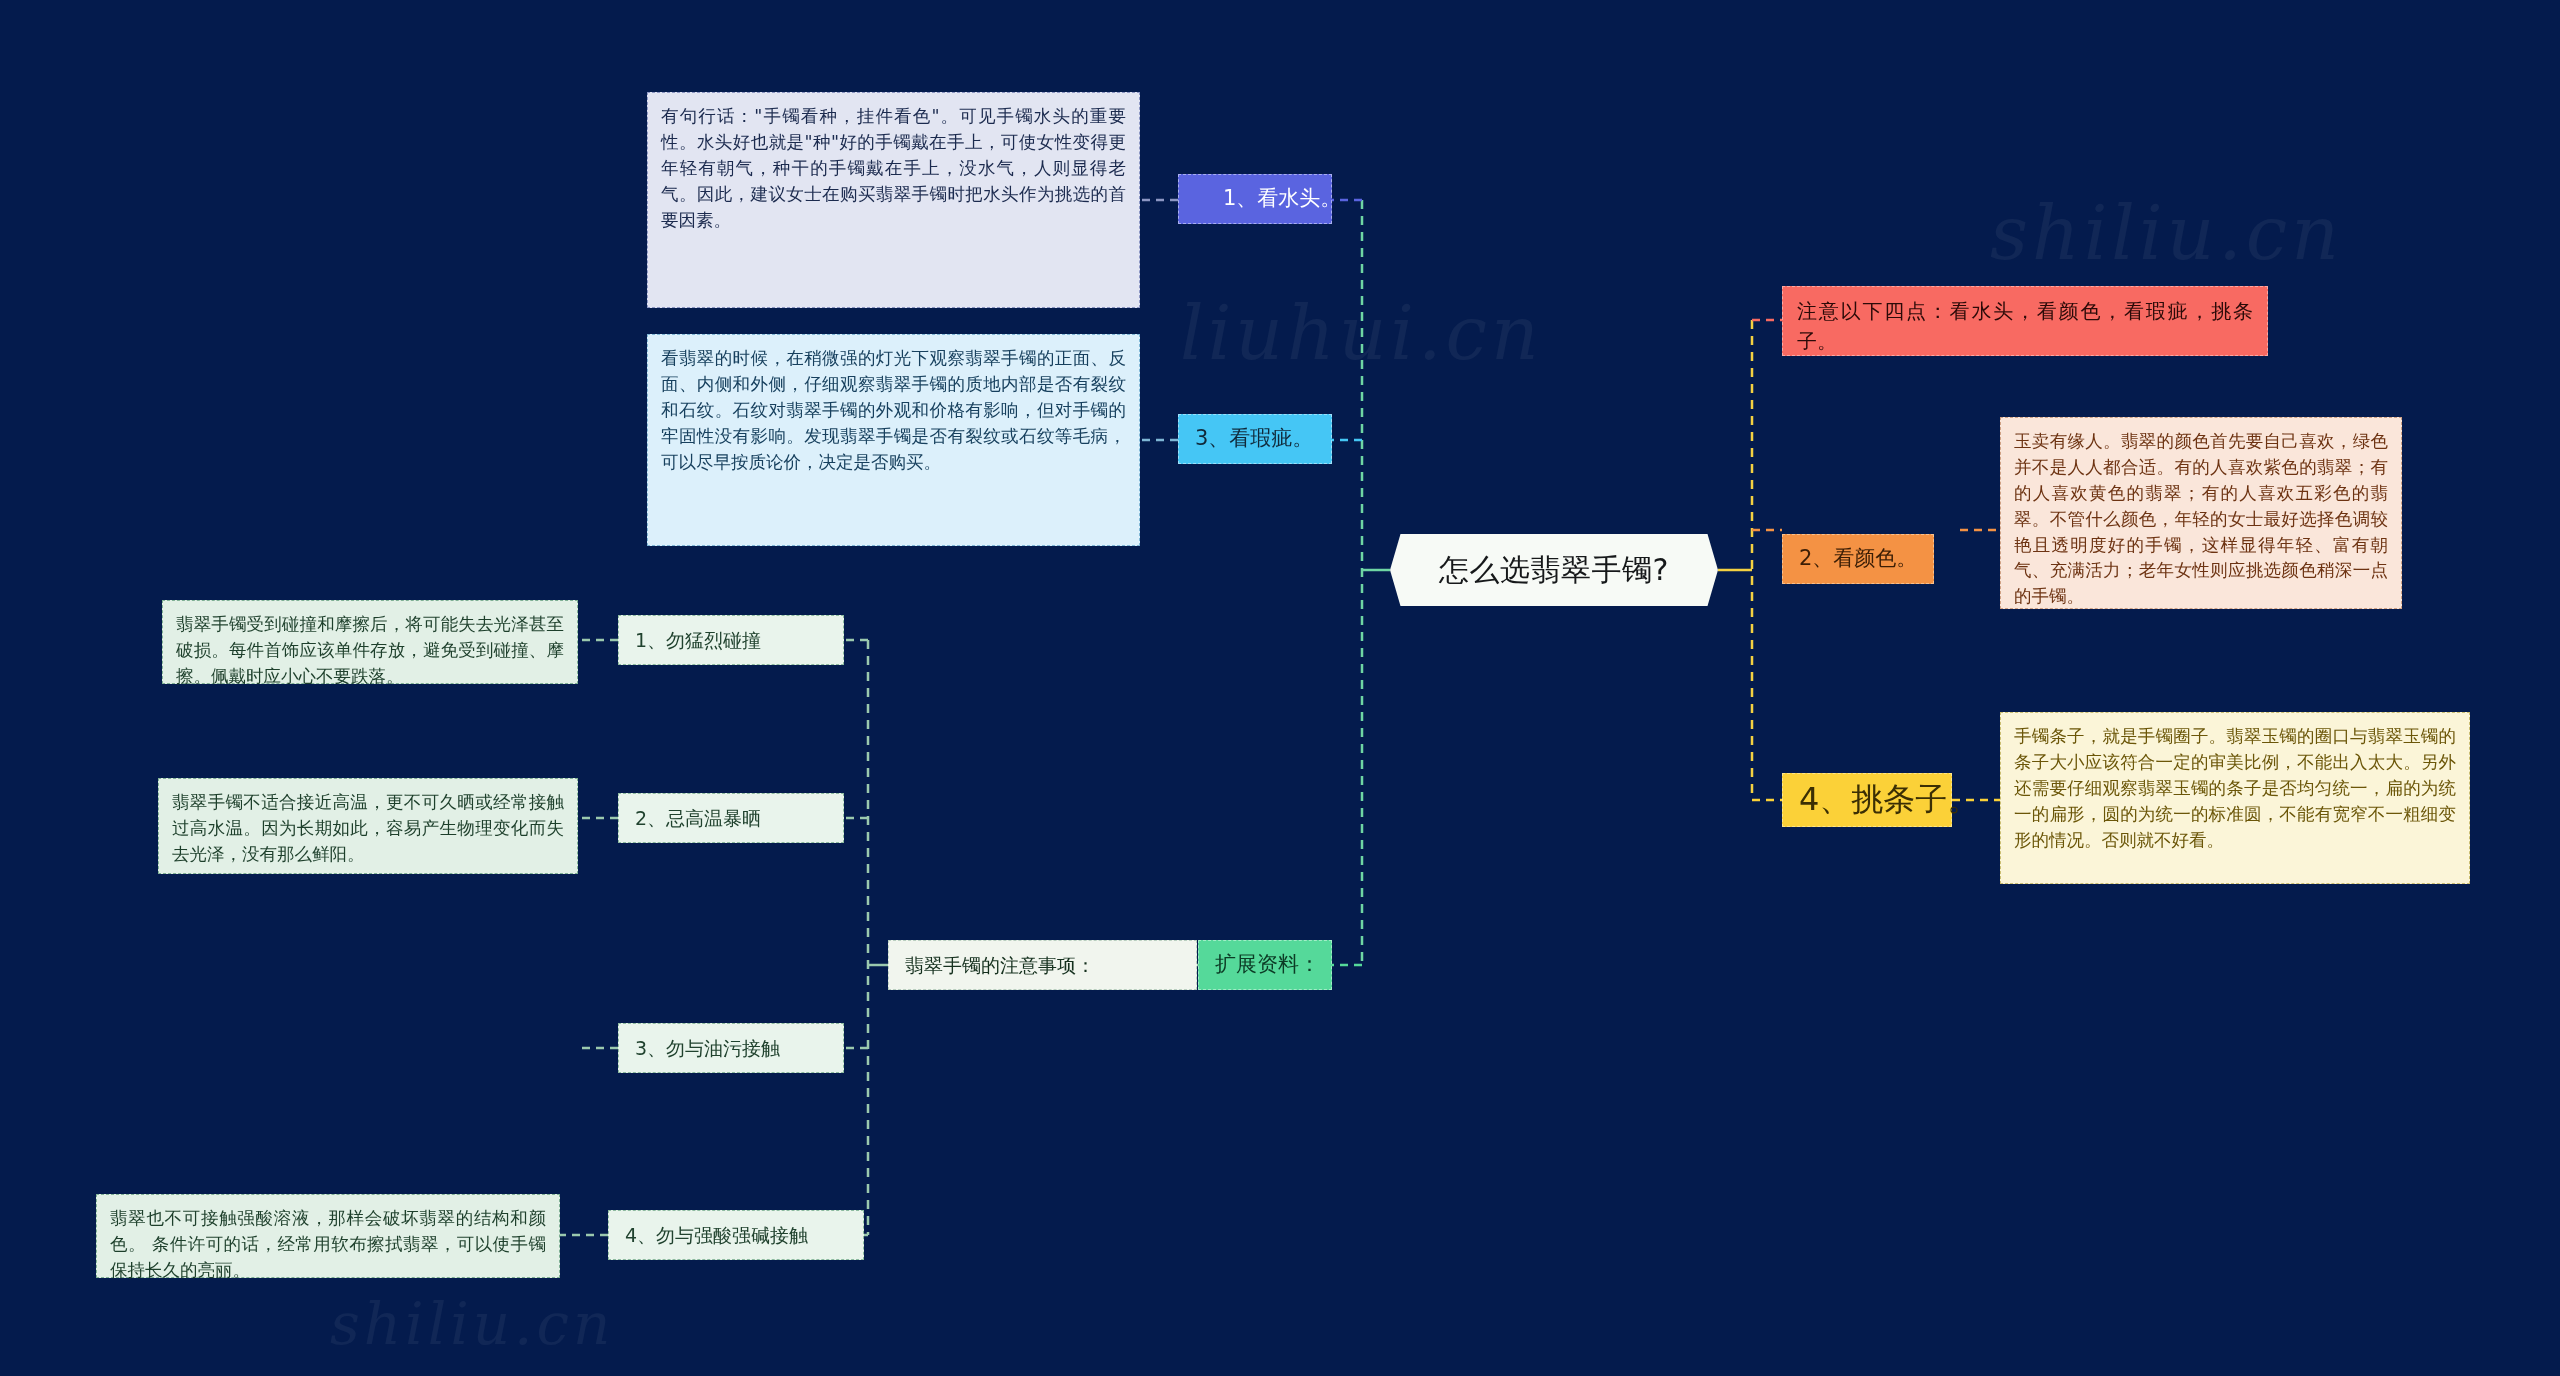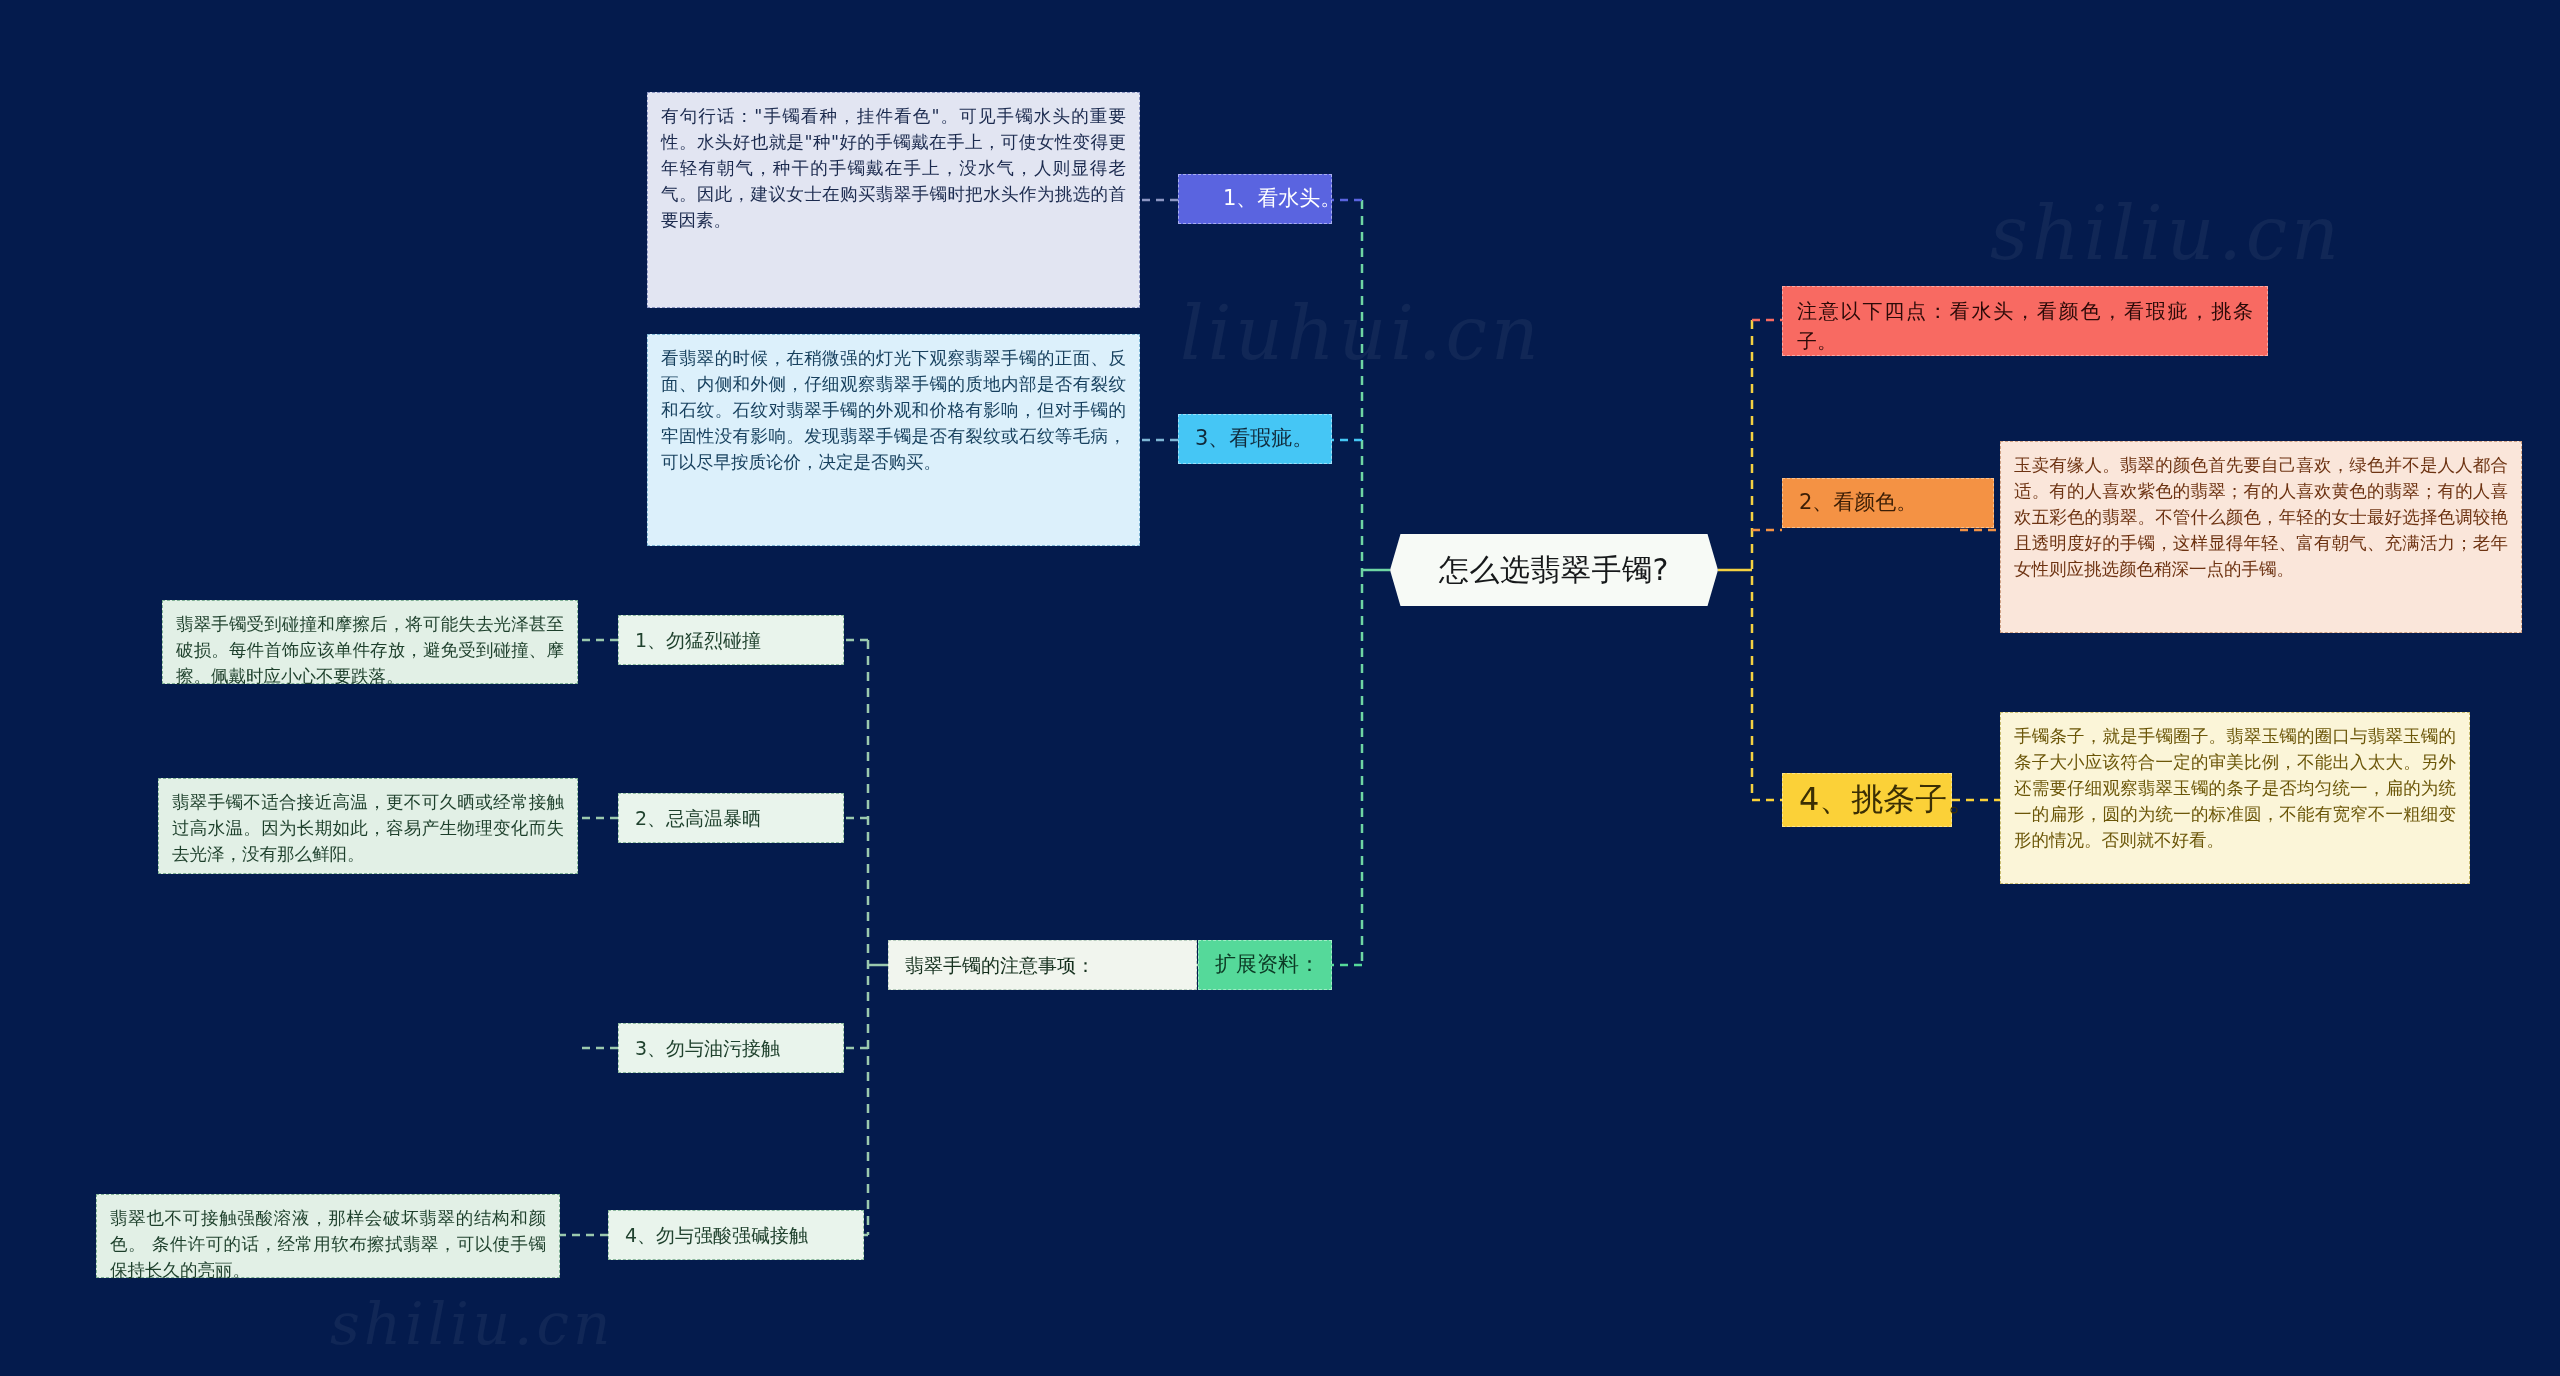--- a/index.html
+++ b/index.html
@@ -155,23 +155,23 @@
     <span>3、勿与油污接触</span>
   </div>
 
   <div class="node lbl t-mint2" style="left:608px; top:1210px; width:256px; height:50px; font-size:19px;">
     <span>4、勿与强酸强碱接触</span>
   </div>
   <div class="node para t-mint" style="left:96px; top:1194px; width:464px; height:84px;">翡翠也不可接触强酸溶液，那样会破坏翡翠的结构和颜色。 条件许可的话，经常用软布擦拭翡翠，可以使手镯保持长久的亮丽。</div>
 
   <div class="node para n-red" style="left:1782px; top:286px; width:486px; height:70px; font-size:20px; padding:10px 14px;">注意以下四点：看水头，看颜色，看瑕疵，挑条子。</div>
 
-  <div class="node lbl n-orange" style="left:1782px; top:478px; width:212px; height:50px;">
+  <div class="node lbl n-orange" style="left:1782px; top:534px; width:152px; height:50px;">
     <span>2、看颜色。</span>
   </div>
-  <div class="node para t-peach" style="left:2000px; top:441px; width:522px; height:192px;">玉卖有缘人。翡翠的颜色首先要自己喜欢，绿色并不是人人都合适。有的人喜欢紫色的翡翠；有的人喜欢黄色的翡翠；有的人喜欢五彩色的翡翠。不管什么颜色，年轻的女士最好选择色调较艳且透明度好的手镯，这样显得年轻、富有朝气、充满活力；老年女性则应挑选颜色稍深一点的手镯。</div>
+  <div class="node para t-peach" style="left:2000px; top:417px; width:402px; height:192px;">玉卖有缘人。翡翠的颜色首先要自己喜欢，绿色并不是人人都合适。有的人喜欢紫色的翡翠；有的人喜欢黄色的翡翠；有的人喜欢五彩色的翡翠。不管什么颜色，年轻的女士最好选择色调较艳且透明度好的手镯，这样显得年轻、富有朝气、充满活力；老年女性则应挑选颜色稍深一点的手镯。</div>
 
   <div class="node lbl n-yellow big" style="left:1782px; top:773px; width:170px; height:54px;">
     <span>4、挑条子。</span>
   </div>
   <div class="node para t-cream" style="left:2000px; top:712px; width:470px; height:172px;">手镯条子，就是手镯圈子。翡翠玉镯的圈口与翡翠玉镯的条子大小应该符合一定的审美比例，不能出入太大。另外还需要仔细观察翡翠玉镯的条子是否均匀统一，扁的为统一的扁形，圆的为统一的标准圆，不能有宽窄不一粗细变形的情况。否则就不好看。</div>
 
 </div>
 
 </body></html>

